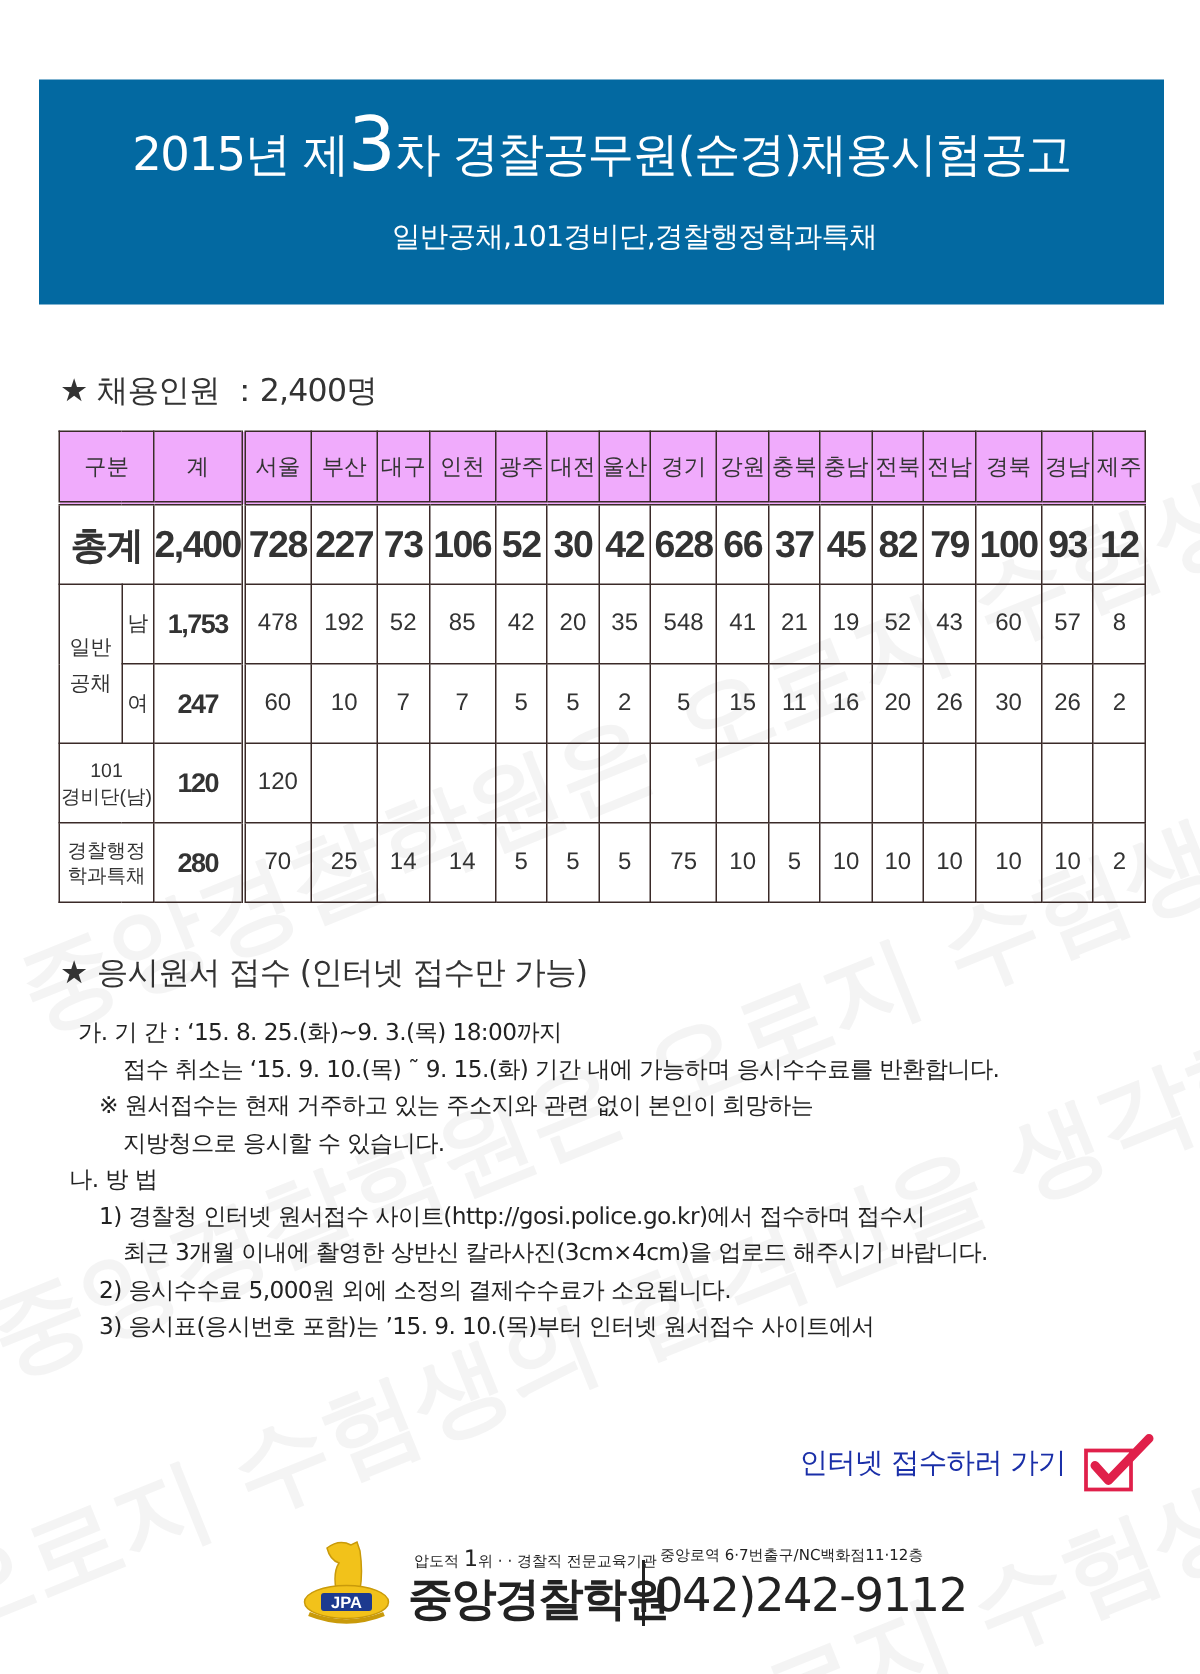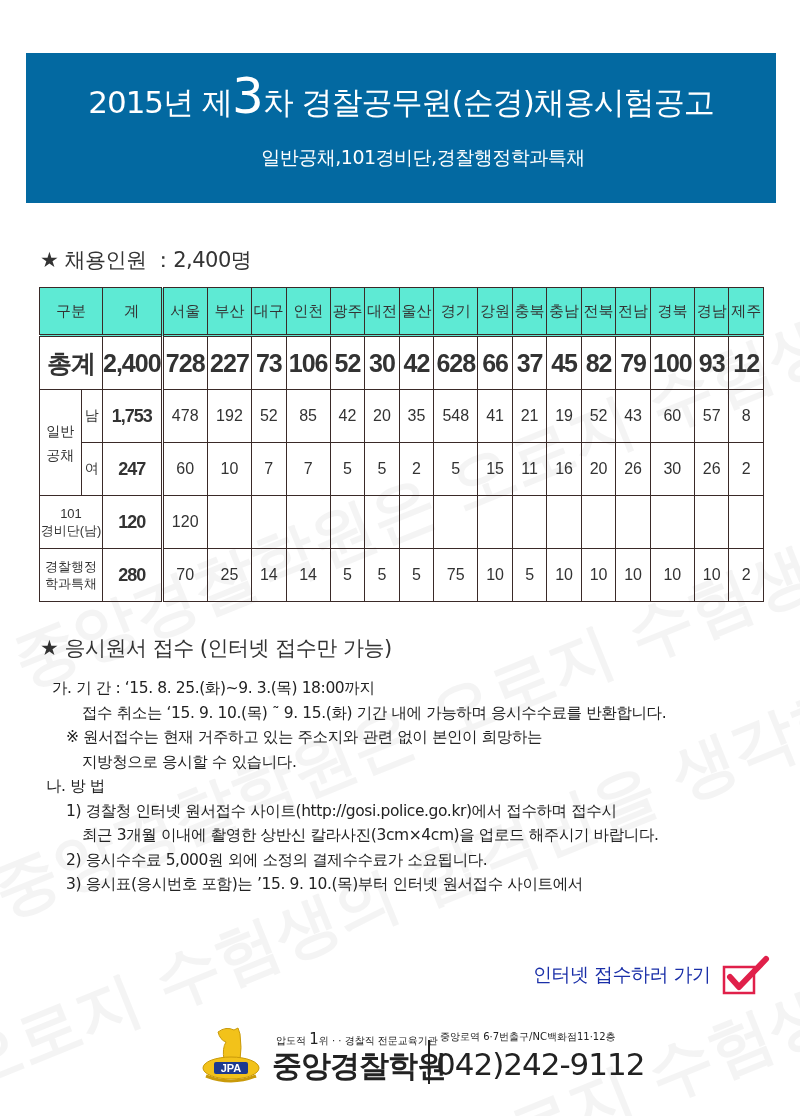--- a/index.html
+++ b/index.html
@@ -6,21 +6,21 @@
   body { width:800px; height:1116px; position:relative; overflow:hidden; font-family:"DejaVu Sans", sans-serif; color:#333; }
   .watermark { position:absolute; left:0; top:0; width:800px; height:1116px; pointer-events:none; overflow:hidden; }
   .watermark span { position:absolute; font-size:64px; color:rgba(0,0,0,0.045); transform:rotate(-22deg); white-space:nowrap; font-weight:bold; }
   .banner { position:absolute; left:26px; top:53px; width:750px; height:150px; background:#0369a1; color:#fff; text-align:center; }
   .banner .title { position:absolute; left:0; right:0; top:28px; font-size:31px; letter-spacing:-1px; }
   .banner .title .big { font-size:50px; line-height:30px; }
   .banner .subtitle { position:absolute; left:0; right:0; top:92px; font-size:19px; letter-spacing:-0.5px;margin-left:44px; }
   .section-title { position:absolute; left:40px; font-size:21px; color:#333; letter-spacing:-0.5px; }
   table.recruit { position:absolute; left:39px; top:287px; width:725px; border-collapse:collapse; font-family:"Liberation Sans", sans-serif; }
   table.recruit td { border:1px solid #3a2a28; text-align:center; font-size:16px; padding:0; color:#333; }
-  table.recruit tr.head td { background:#5eead4; height:46px; font-size:15px; }
+  table.recruit tr.head td { background:#f0abfc; height:46px; font-size:15px; }
   table.recruit tr.total td { height:52px; font-size:25px; font-weight:bold; letter-spacing:-1px; }
   table.recruit tr.row td { height:52px; }
   table.recruit td.sep { border-left:3px double #3a2a28; }
   table.recruit tr.total td, table.recruit tr.total { border-top:3px double #3a2a28; }
   table.recruit td.boldcell { font-weight:bold; font-size:18px; letter-spacing:-1px; }
   table.recruit td.small { font-size:13px; line-height:17px; }
   .body-text { position:absolute; left:52px; top:676px; font-size:15.5px; line-height:24.5px; color:#222; letter-spacing:-0.4px; }
   .body-text div { white-space:nowrap; }
   .i1 { padding-left:14px; } .i2 { padding-left:30px; } .i3 { padding-left:22px; }
   .apply-link { position:absolute; left:533px; top:962px; font-size:19px; color:#1a2fa8; text-decoration:none; letter-spacing:-0.5px; }

